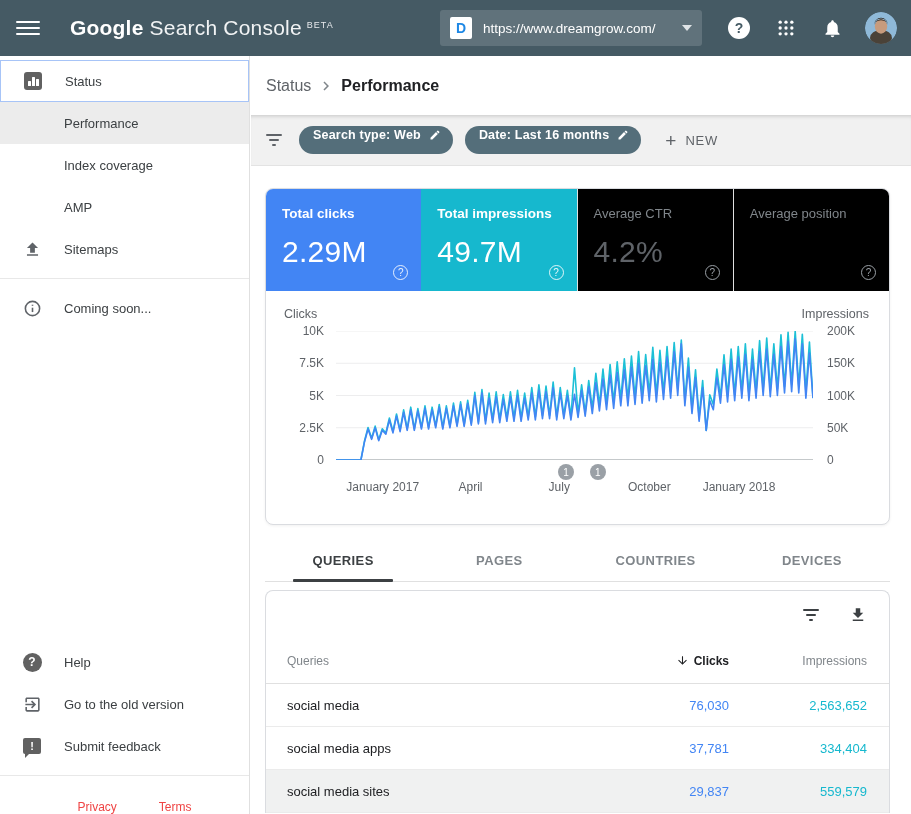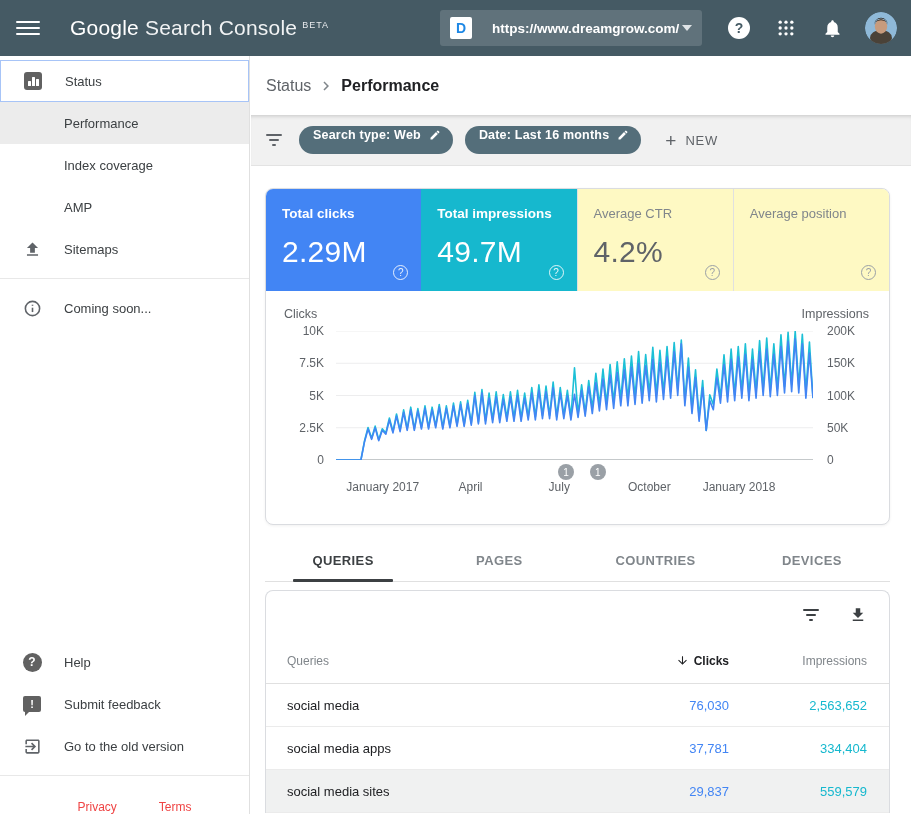--- a/index.html
+++ b/index.html
@@ -12,30 +12,30 @@
   .app { width:911px; height:814px; position:relative; overflow:hidden; }
 
   
   .topbar {
     height:56px; background:#455a64; display:flex; align-items:center;
     padding:0 14px 0 16px; color:#fff; position:relative; z-index:5;
   }
   .hamburger { width:24px; height:24px; display:flex; flex-direction:column; justify-content:center; gap:4px; cursor:pointer; }
   .hamburger span { display:block; height:2px; background:#fff; border-radius:1px; }
   .logo { margin-left:30px; font-size:21px; letter-spacing:.2px; white-space:nowrap; display:flex; align-items:baseline; }
-  .logo .bold { font-weight:normal; color:#fff; }
+  .logo .bold { font-weight:bold; color:#fff; }
   .logo .rest { font-weight:normal; color:#f1f3f4; }
   .logo .beta { font-size:9px; letter-spacing:1px; margin-left:5px; position:relative; top:-7px; color:#e8eaed; }
   .prop-select {
     margin-left:auto; width:262px; height:36px; background:rgba(255,255,255,.15);
     border-radius:3px; display:flex; align-items:center; padding:0 10px; cursor:pointer;
   }
   .favicon { width:22px; height:22px; background:#fff; border-radius:2px; display:flex; align-items:center; justify-content:center;
              font-weight:bold; font-size:14px; color:#1e88e5; }
-  .prop-url { margin-left:20px; font-size:13.5px; font-weight:bold; color:#fff; }
+  .prop-url { margin-left:11px; font-size:13.5px; font-weight:normal; color:#fff; }
   .caret { margin-left:auto; width:0; height:0; border-left:5px solid transparent; border-right:5px solid transparent; border-top:6px solid #dfe4e7; }
   .tb-icon { margin-left:26px; cursor:pointer; display:flex; align-items:center; justify-content:center; }
   .help-circle { width:22px; height:22px; border-radius:50%; background:#fff; color:#455a64; font-weight:bold; font-size:14px; }
   .help-circle::after { content:"?"; }
   .avatar { margin-left:22px; width:32px; height:32px; border-radius:50%; overflow:hidden; cursor:pointer; flex:none; }
 
   
   .sidebar {
     position:absolute; top:56px; left:0; bottom:0; width:250px;
     border-right:1px solid #e0e0e0; background:#fff; display:flex; flex-direction:column; padding-top:4px;
@@ -87,21 +87,21 @@
   .content { padding:22px 21px 0 14px; }
 
   
   .panel { border:1px solid #dadce0; border-radius:8px; background:#fff; box-shadow:0 1px 3px rgba(0,0,0,.06); overflow:hidden; }
   .metrics { display:flex; }
   .metric { flex:1; height:102px; position:relative; padding:17px 16px; cursor:pointer; }
   .metric .m-label { font-size:13.5px; font-weight:bold; }
   .metric .m-value { font-size:30px; margin-top:14px; letter-spacing:.3px; }
   .metric.c-blue { background:#4285f4; color:#fff; }
   .metric.c-teal { background:#16b8ce; color:#fff; }
-  .metric.c-white { background:#fef9c3; border-left:1px solid #e0e0e0; }
+  .metric.c-white { background:#000000; border-left:1px solid #e0e0e0; }
   .metric.c-white .m-label { color:#80868b; font-weight:normal; font-size:13px; }
   .metric.c-white .m-value { color:#5f6368; }
   .qmark { position:absolute; right:13px; bottom:11px; width:15px; height:15px; border-radius:50%;
            font-size:10px; display:flex; align-items:center; justify-content:center; }
   .qmark::after { content:"?"; }
   .c-blue .qmark, .c-teal .qmark { border:1px solid rgba(255,255,255,.85); color:rgba(255,255,255,.9); }
   .c-white .qmark { border:1px solid #9aa0a6; color:#9aa0a6; }
 
   .chart-wrap { padding:16px 20px 14px 18px; }
   .chart-head { display:flex; justify-content:space-between; font-size:12.5px; color:#5f6368; margin-bottom:8px; }
@@ -229,31 +229,31 @@
     </div>
     <div class="side-spacer"></div>
     <div class="side-item">
       <span class="ic">
           <span class="round-help"></span>
         </span>
       <span>Help</span>
     </div>
     <div class="side-item">
       <span class="ic">
+        <svg width="19" height="19" viewBox="0 0 24 24" fill="#5f6368">
+            <path d="M10.09 15.59L11.5 17l5-5-5-5-1.41 1.41L12.67 11H3v2h9.67l-2.58 2.59zM19 3H5c-1.1 0-2 .9-2 2v4h2V5h14v14H5v-4H3v4c0 1.1.9 2 2 2h14c1.1 0 2-.9 2-2V5c0-1.1-.9-2-2-2z"></path>
+          </svg>
+      </span>
+      <span>Go to the old version</span>
+    </div>
+    <div class="side-item">
+      <span class="ic">
           <span class="feedback-ic"></span>
         </span>
       <span>Submit feedback</span>
-    </div>
-    <div class="side-item">
-      <span class="ic">
-        <svg width="19" height="19" viewBox="0 0 24 24" fill="#5f6368">
-            <path d="M10.09 15.59L11.5 17l5-5-5-5-1.41 1.41L12.67 11H3v2h9.67l-2.58 2.59zM19 3H5c-1.1 0-2 .9-2 2v4h2V5h14v14H5v-4H3v4c0 1.1.9 2 2 2h14c1.1 0 2-.9 2-2V5c0-1.1-.9-2-2-2z"></path>
-          </svg>
-      </span>
-      <span>Go to the old version</span>
     </div>
     <div class="side-divider"></div>
     <div class="side-footer-links">
       <span>Privacy</span>
       <span>Terms</span>
     </div>
   </aside>
 
   <main class="main">
     <div class="breadcrumb">

